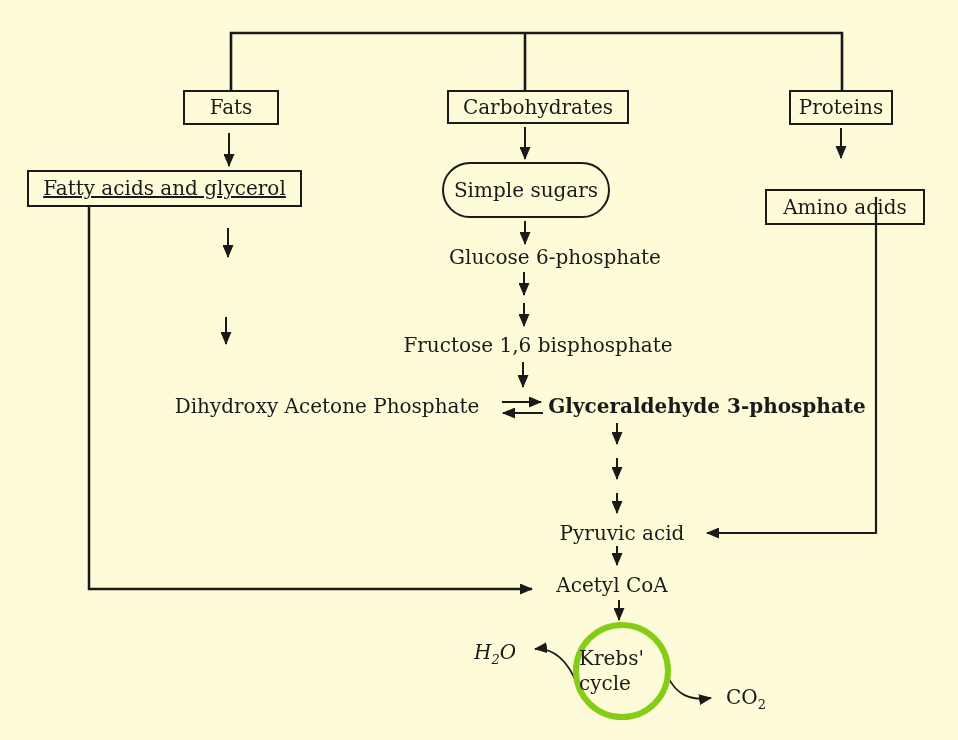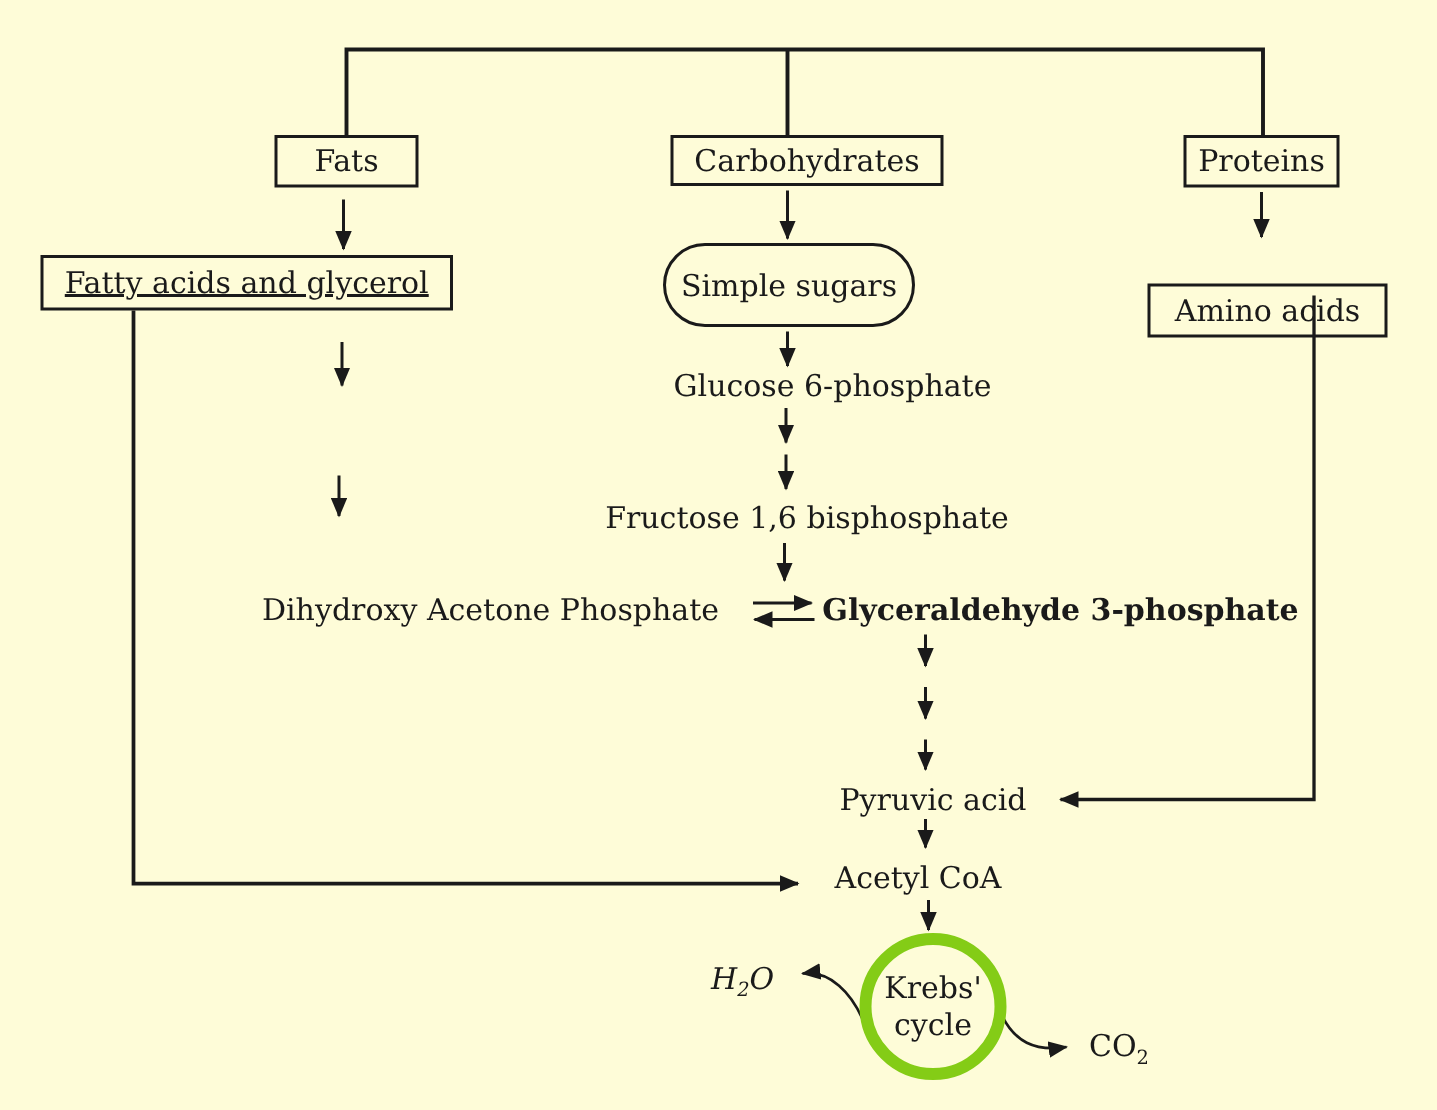--- a/index.html
+++ b/index.html
@@ -32,24 +32,24 @@
   .lbl{
     position:absolute;
     font-size:20px;line-height:24px;
     white-space:nowrap;
   }
   .centered{transform:translateX(-50%);}
   sub.chem{font-size:13px;line-height:0;}
   #krebs-circle{
     position:absolute;
     left:573px;top:622px;width:98px;height:98px;
-    border:8px solid #84cc16;border-radius:50%;
+    border:6px solid #84cc16;border-radius:50%;
     box-sizing:border-box;
     display:flex;flex-direction:column;
-    align-items:center;justify-content:center;
+    align-items:flex-start;justify-content:center;
     font-size:20px;line-height:25px;
     background:transparent;
   }
 </style>
 </head>
 <body>
 
 <div id="canvas">
 
   <svg id="connectors" viewBox="0 0 958 740" xmlns="http://www.w3.org/2000/svg">

